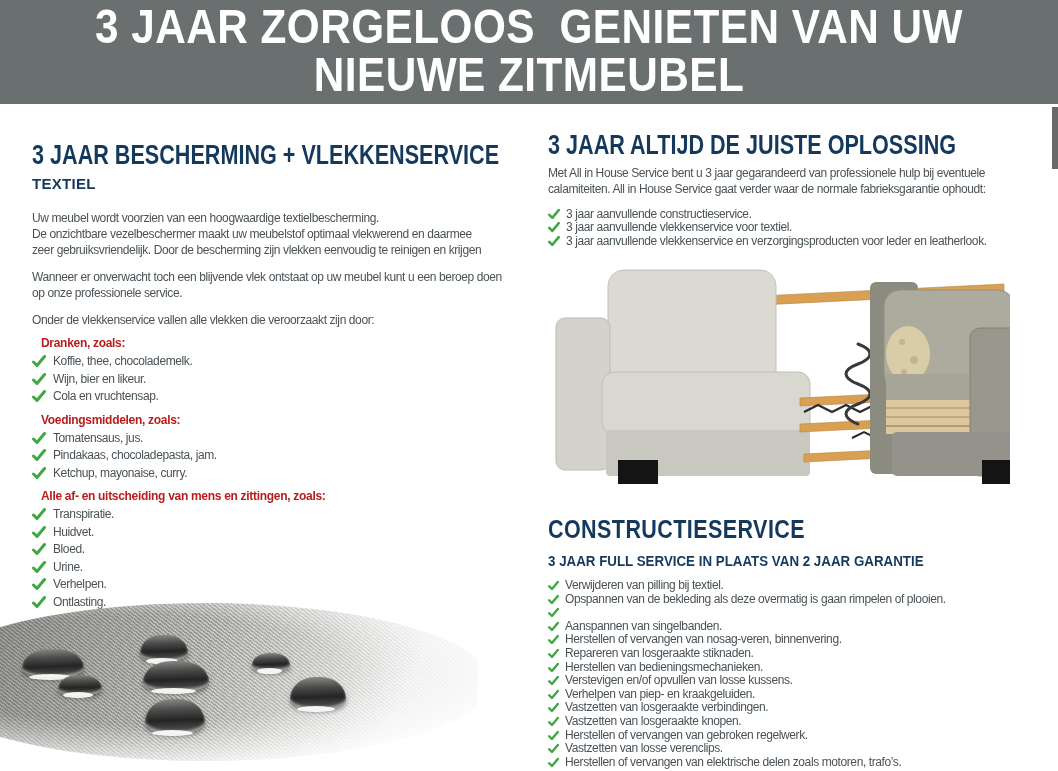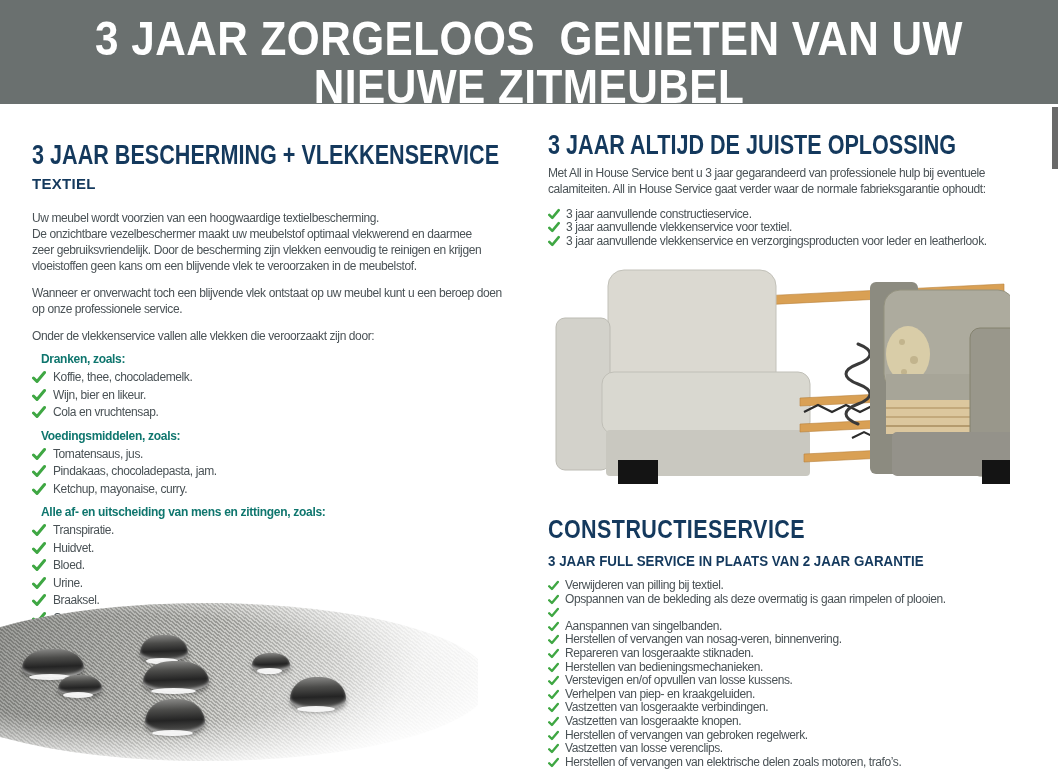--- a/index.html
+++ b/index.html
@@ -6,21 +6,21 @@
     --header-bg:#6A706F; --heading-navy:#14395D; --body-text:#4A5256;
     --check-green:#3FA743; --scrollbar:#696969;
   }
   *{margin:0;padding:0;box-sizing:border-box;}
   html,body{background:#fff;}
   body{font-family:"Liberation Sans",sans-serif;color:var(--body-text);}
   .page{position:relative;width:1058px;height:771px;background:#fff;overflow:hidden;}
 
   
   .banner{position:absolute;left:0;top:0;width:1058px;height:104px;background:var(--header-bg);
-          text-align:center;overflow:hidden;padding-top:13px;}
+          text-align:center;overflow:hidden;padding-top:1px;}
   .banner-line{color:#fff;font-weight:bold;font-size:46px;line-height:48px;white-space:pre;
                letter-spacing:.5px;transform:scale(.92,1.04);transform-origin:center top;}
 
   
   .col-left{position:absolute;left:32px;top:141px;width:492px;}
   .col-right-top{position:absolute;left:548px;top:131px;width:505px;}
   .col-right-bottom{position:absolute;left:548px;top:516px;width:510px;}
 
   h1.sec{color:var(--heading-navy);font-size:27px;line-height:28px;font-weight:bold;white-space:nowrap;
          transform:scaleX(.8);transform-origin:left center;margin-bottom:6px;}
@@ -28,21 +28,21 @@
   h2.big{color:var(--heading-navy);font-size:25px;line-height:26px;font-weight:bold;white-space:nowrap;
          letter-spacing:.5px;transform:scaleX(.86);transform-origin:left center;margin-bottom:12px;}
   .sub2{color:var(--heading-navy);font-size:14.5px;line-height:15px;font-weight:bold;white-space:nowrap;
         transform:scaleX(.92);transform-origin:left center;margin-bottom:10px;}
 
   .bline{font-size:12px;line-height:16px;letter-spacing:-.4px;white-space:nowrap;}
   .para{margin-bottom:11px;}
   .single-line{margin-bottom:8px;}
 
   .group{margin-bottom:7px;}
-  .group-label{font-size:12px;line-height:15px;font-weight:bold;letter-spacing:-.3px;margin-bottom:2px;color:#0f766e;padding-left:9px;}
+  .group-label{font-size:12px;line-height:15px;font-weight:bold;letter-spacing:-.3px;margin-bottom:2px;color:#b91c1c;padding-left:9px;}
   .check-row{display:flex;align-items:flex-start;height:17.5px;}
   .check-row .check{width:14px;height:14px;flex:0 0 14px;margin-right:7px;margin-top:1px;}
   .check-row .check svg{width:14px;height:14px;display:block;}
   .check-row .check path{stroke:var(--check-green);stroke-width:3;fill:none;stroke-linecap:round;stroke-linejoin:round;}
   .check-label{font-size:12px;letter-spacing:-.4px;white-space:nowrap;line-height:16px;}
 
   .tight .check-row{height:13.6px;}
   .tight .check-row .check{width:11px;height:11px;flex:0 0 11px;margin-right:6px;margin-top:1px;}
   .tight .check-row .check svg{width:11px;height:11px;}
   .tight .check-label{line-height:13px;}
@@ -85,21 +85,20 @@
 
   <div class="col-left">
     <h1 class="sec">3 JAAR BESCHERMING + VLEKKENSERVICE</h1>
     <div class="subhead">TEXTIEL</div>
 
     <div class="para">
 
     <div class="bline">Uw meubel wordt voorzien van een hoogwaardige textielbescherming.</div>
         <div class="bline">De onzichtbare vezelbeschermer maakt uw meubelstof optimaal vlekwerend en daarmee</div>
         <div class="bline">zeer gebruiksvriendelijk. Door de bescherming zijn vlekken eenvoudig te reinigen en krijgen</div>
-        <div class="bline">vloeistoffen geen kans om een blijvende vlek te veroorzaken in de meubelstof.</div>
       </div>
 
     <div class="para">
 
     <div class="bline">Wanneer er onverwacht toch een blijvende vlek ontstaat op uw meubel kunt u een beroep doen</div>
         <div class="bline">op onze professionele service.</div>
       </div>
 
     <div class="bline single-line">Onder de vlekkenservice vallen alle vlekken die veroorzaakt zijn door:</div>
 
@@ -208,21 +207,21 @@
             </span>
             <span class="check-label">Urine.</span>
           </div>
 
           <div class="check-row">
             <span class="check">
               <svg viewBox="0 0 14 14">
                 <path d="M1.5 8 L5 11.5 L12.5 2.5"></path>
               </svg>
             </span>
-            <span class="check-label">Braaksel.</span>
+            <span class="check-label">Verhelpen.</span>
           </div>
 
           <div class="check-row">
             <span class="check">
               <svg viewBox="0 0 14 14">
                 <path d="M1.5 8 L5 11.5 L12.5 2.5"></path>
               </svg>
             </span>
             <span class="check-label">Ontlasting.</span>
           </div>

